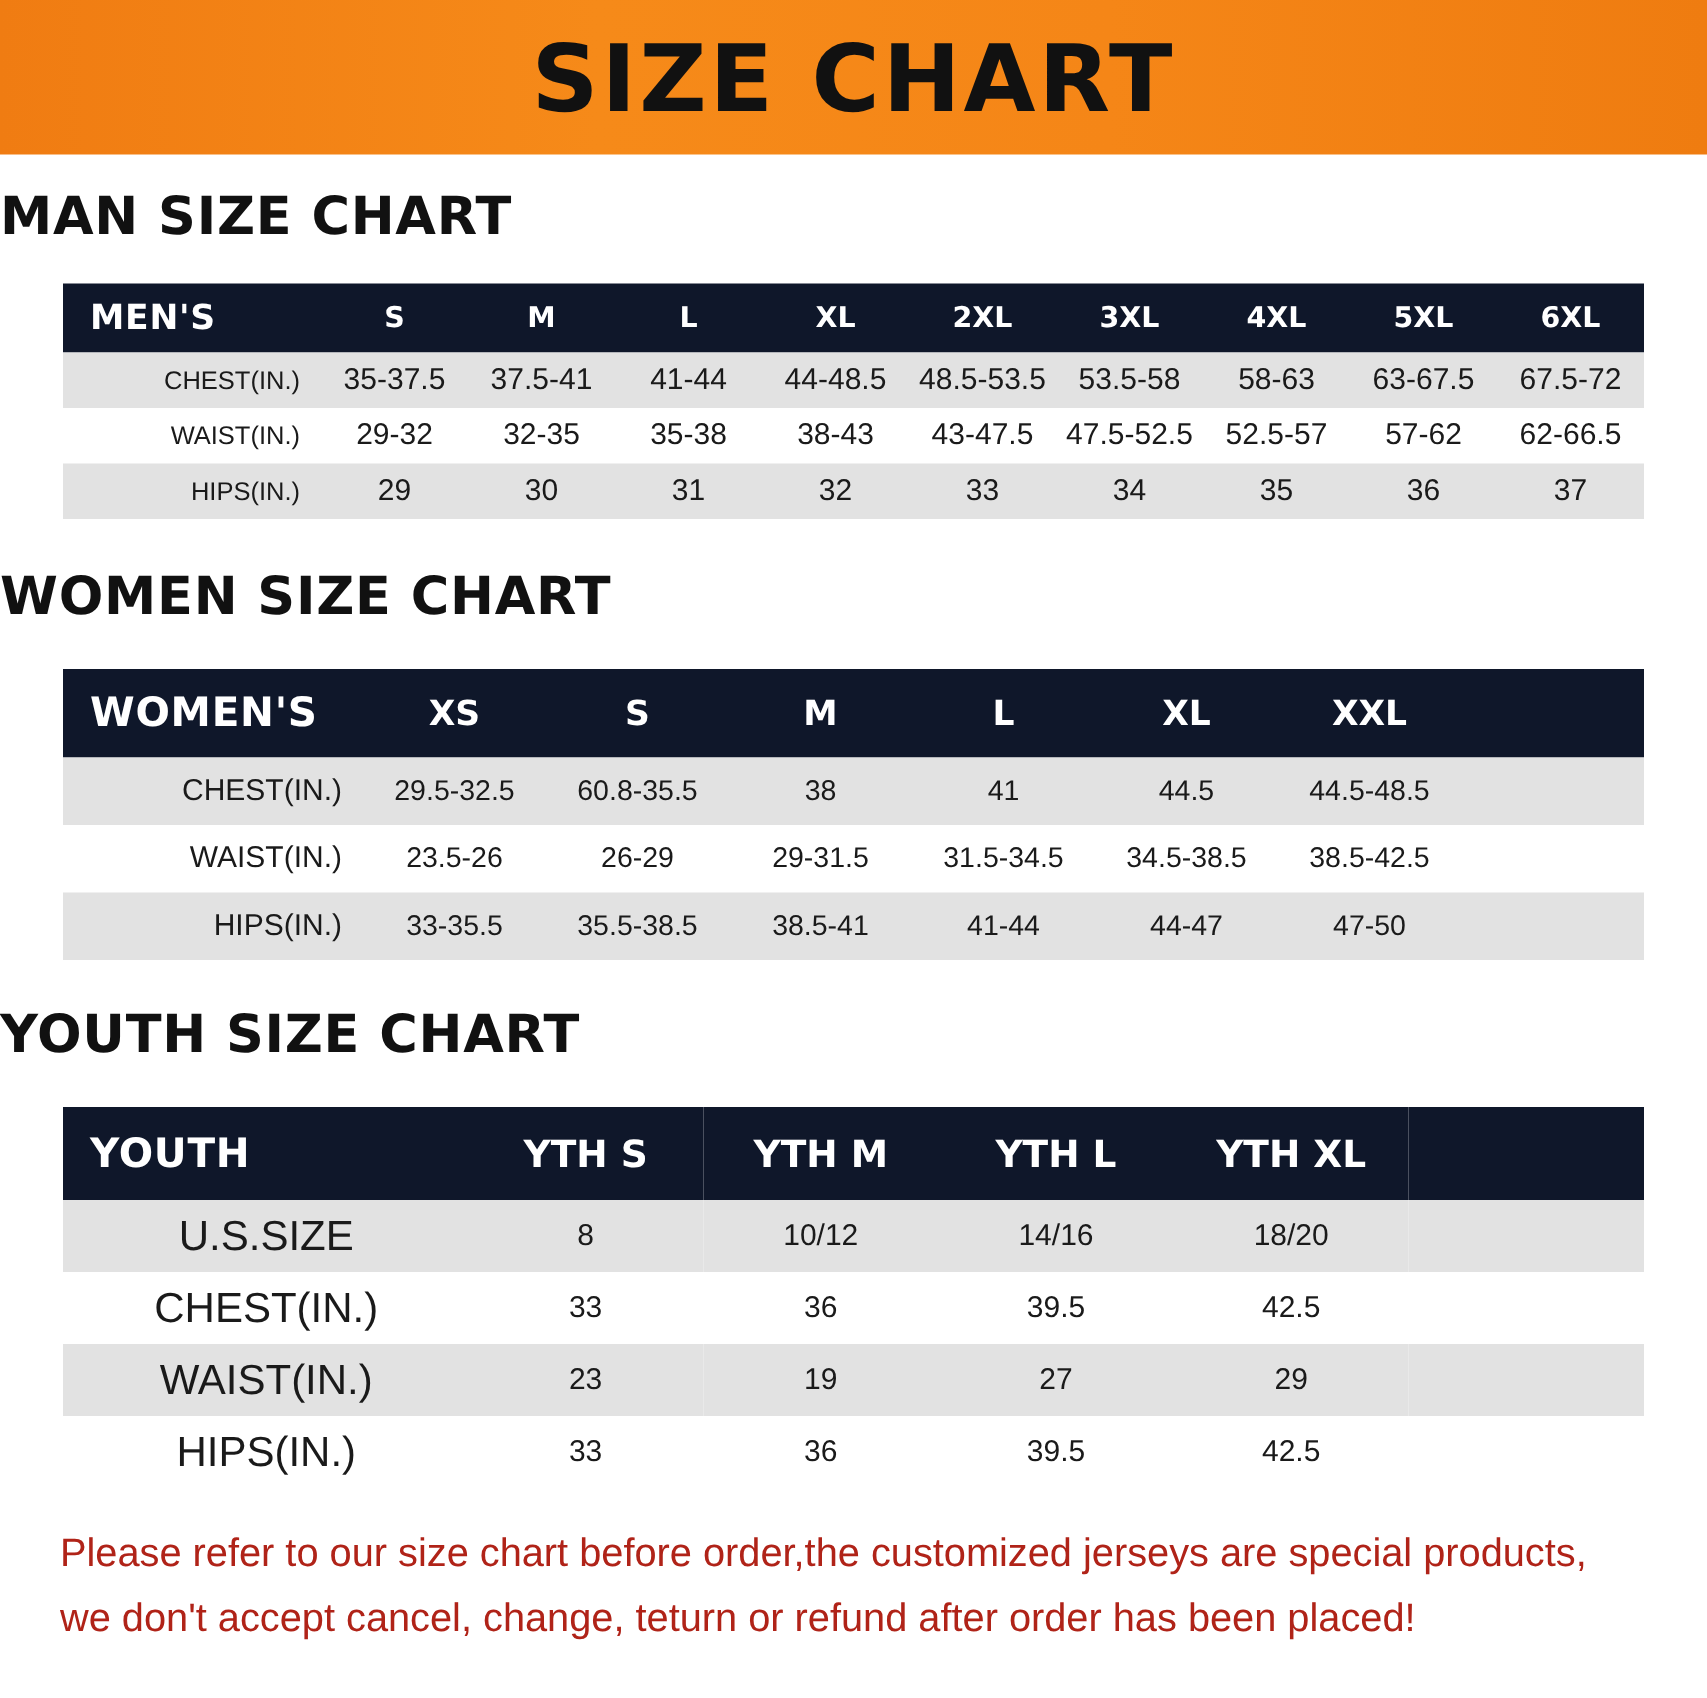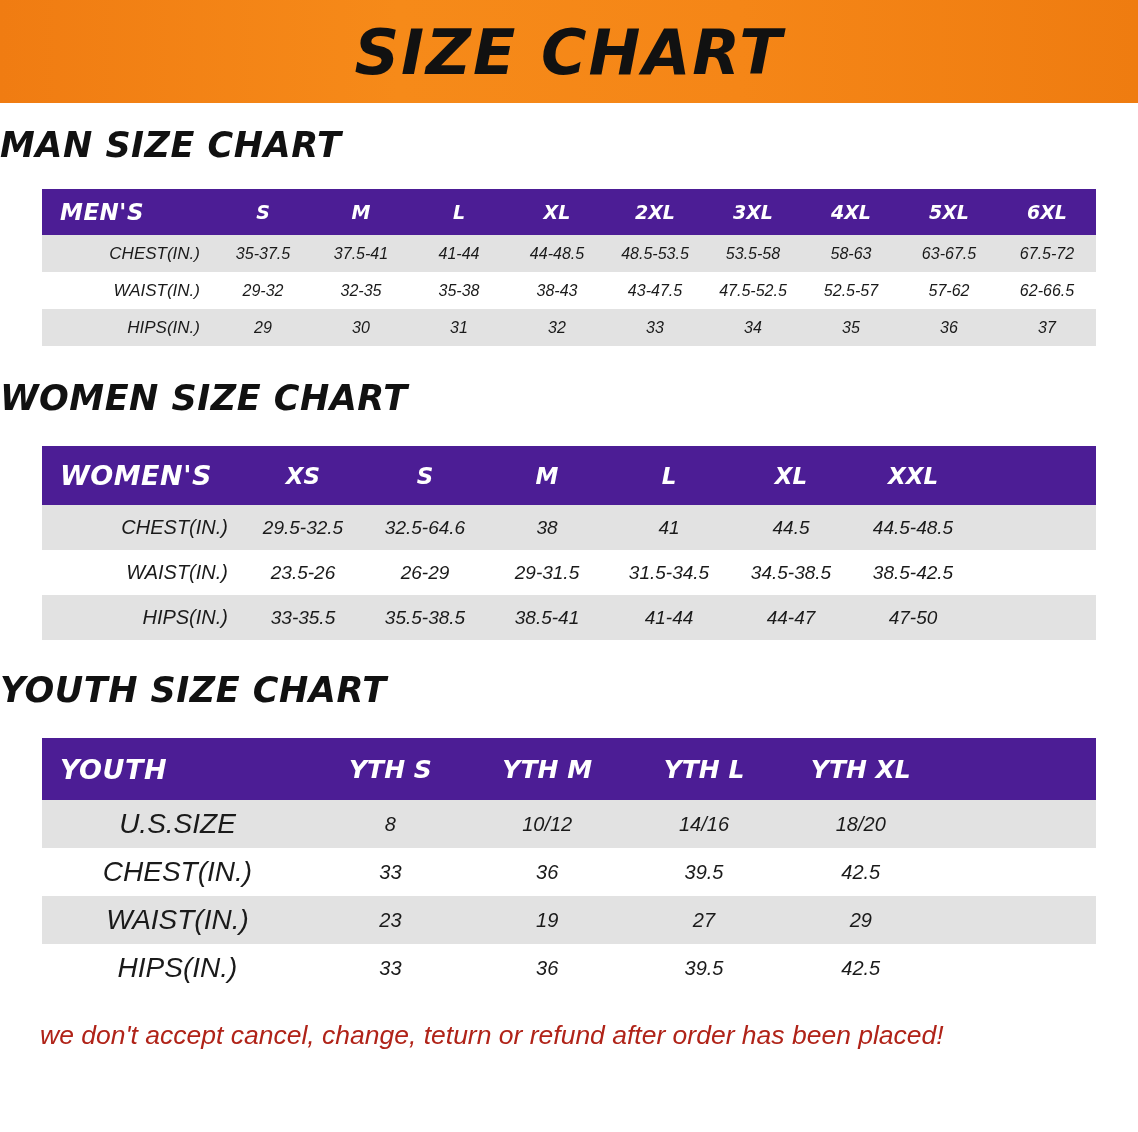--- a/index.html
+++ b/index.html
@@ -11,21 +11,20 @@
     height: 1132px;
     background: #ffffff;
     font-family: "Liberation Sans", sans-serif;
     overflow: hidden;
   }
   .page {
     position: relative;
     width: 1138px;
     height: 888px;
     background: #ffffff;
-    font-style: italic;
   }
 
   
   .banner {
     height: 103px;
     background: linear-gradient(90deg, #f07c12 0%, #f68a19 35%, #f58617 65%, #ef7c10 100%);
     display: flex;
     align-items: center;
     justify-content: center;
   }
@@ -55,21 +54,21 @@
   
   .table-wrap {
     margin: 0 42px;
   }
   table {
     width: 1054px;
     border-collapse: collapse;
     table-layout: fixed;
   }
   thead th {
-    background: #4c1d95;
+    background: #0f172a;
     color: #ffffff;
     font-family: "DejaVu Sans", sans-serif;
     font-weight: bold;
     text-align: center;
     white-space: nowrap;
   }
   thead th.row-label-head {
     text-align: left;
     padding-left: 18px;
     letter-spacing: 0.5px;
@@ -83,21 +82,21 @@
   tbody td.row-label {
     text-align: right;
     padding-right: 14px;
   }
   tbody tr.shade td { background: #e2e2e2; }
   tbody tr.plain td { background: #ffffff; }
 
   
   #men-table thead th { height: 44px; font-size: 19px; }
   #men-table thead th.row-label-head { font-size: 23px; }
-  #men-table tbody td { height: 35px; font-size: 16px; }
+  #men-table tbody td { height: 35px; font-size: 20px; }
   #men-table tbody td.row-label { font-size: 17px; }
   #men-table col.c0 { width: 172px; }
 
   
   #women-table thead th { height: 57px; font-size: 23px; margin-left: 16px; }
   #women-table thead th.row-label-head { font-size: 27px; }
   #women-table tbody td { height: 43px; font-size: 19px; }
   #women-table tbody td.row-label { font-size: 20px; }
   #women-table col.c0 { width: 200px; }
 
@@ -225,21 +224,21 @@
           <th>L</th>
           <th>XL</th>
           <th>XXL</th>
           <th></th>
         </tr>
       </thead>
       <tbody>
         <tr class="shade">
           <td class="row-label">CHEST(IN.)</td>
           <td>29.5-32.5</td>
-          <td>32.5-64.6</td>
+          <td>60.8-35.5</td>
           <td>38</td>
           <td>41</td>
           <td>44.5</td>
           <td>44.5-48.5</td>
           <td></td>
         </tr>
         <tr class="plain">
           <td class="row-label">WAIST(IN.)</td>
           <td>23.5-26</td>
           <td>26-29</td>
@@ -316,16 +315,17 @@
           <td>36</td>
           <td>39.5</td>
           <td>42.5</td>
           <td></td>
         </tr>
       </tbody>
     </table>
   </div>
 
   <div class="note">
+    <div>Please refer to our size chart before order,the customized jerseys are special products,</div>
     <div>we don't accept cancel, change, teturn or refund after order has been placed!</div>
   </div>
 
 </div>
 
 </body></html>

